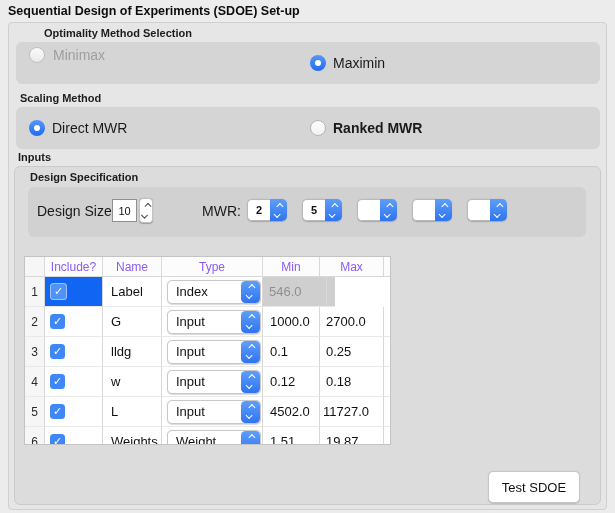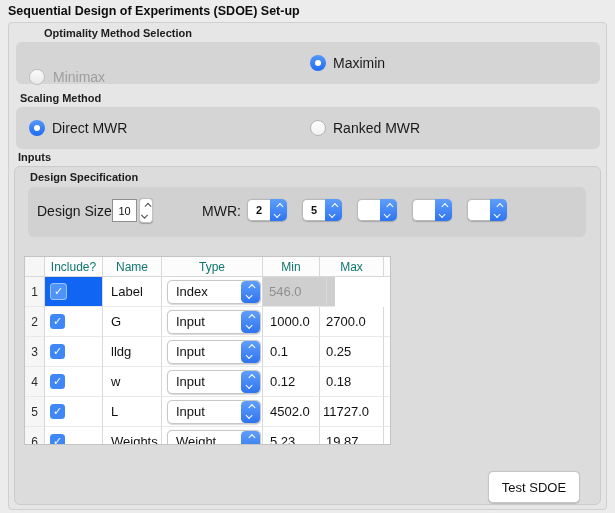--- a/index.html
+++ b/index.html
@@ -48,21 +48,21 @@
     font-size:11px;font-weight:bold;color:#111;display:flex;align-items:center;justify-content:center;box-sizing:border-box;}
   .mwr-step{width:17px;height:22px;background:linear-gradient(#5e9ef9,#2f74f0);border-radius:0 5px 5px 0;
     display:flex;flex-direction:column;align-items:center;justify-content:center;gap:3px;}
 
   
   .sdoe-table{left:24px;top:256px;width:367px;height:189px;background:#fff;border:1px solid #c3c3c3;overflow:hidden;}
   .t-row{display:flex;width:367px;}
   .t-head{height:20px;background:#fcfcfc;}
   .t-body{height:30px;background:#fff;}
   .cell{box-sizing:border-box;border-right:1px solid #d8d8d8;border-bottom:1px solid #e9e9e9;display:flex;align-items:center;overflow:hidden;}
-  .t-head .cell{border-bottom:1px solid #d8d8d8;justify-content:center;font-size:12px;color:#0f766e;}
+  .t-head .cell{border-bottom:1px solid #d8d8d8;justify-content:center;font-size:12px;color:#8b5cf6;}
   .c-num{width:20px;justify-content:center;font-size:12px;color:#2a2a2a;background:#f6f6f6;}
   .c-include{width:58px;padding-left:5px;}
   .c-name{width:59px;padding-left:8px;font-size:13px;color:#111;}
   .c-type{width:101px;padding-left:5px;}
   .c-min{width:57px;padding-left:7px;font-size:13px;color:#111;text-align:center;}
   .c-max{width:64px;padding-left:6px;font-size:13px;color:#111;}
   .c-gutter{width:8px;border-right:none;}
   .sel-blue{background:#1065f2 !important;}
   .dis-cell{background:#cfcfcf !important;color:#8f8f8f !important;}
 
@@ -81,36 +81,36 @@
 </style>
 </head>
 <body>
 
 <div class="abs page-title">Sequential Design of Experiments (SDOE) Set-up</div>
 
 <div class="abs outer-box"></div>
 
 <div class="abs group-label" style="left:20px;top:27px;margin-left:24px;">Optimality Method Selection</div>
 <div class="abs tonal" style="left:16px;top:42px;width:584px;height:42px;"></div>
-<div class="abs radio-option" style="left:29px;top:68px;gap:8px;">
+<div class="abs radio-option" style="left:29px;top:46px;gap:8px;">
   <span class="radio radio-disabled"></span>
   <span class="radio-label dim">Minimax</span>
 </div>
 <div class="abs radio-option" style="left:310px;top:54px;">
   <span class="radio radio-selected"></span>
   <span class="radio-label">Maximin</span>
 </div>
 
 <div class="abs group-label" style="left:20px;top:92px;">Scaling Method</div>
 <div class="abs tonal" style="left:16px;top:107px;width:584px;height:42px;"></div>
 <div class="abs radio-option" style="left:29px;top:119px;">
   <span class="radio radio-selected"></span>
   <span class="radio-label">Direct MWR</span>
 </div>
-<div class="abs radio-option" style="left:310px;top:119px;">
+<div class="abs radio-option" style="left:310px;top:119px;font-weight:bold;">
   <span class="radio radio-unselected"></span>
   <span class="radio-label">Ranked MWR</span>
 </div>
 
 <div class="abs group-label" style="left:18px;top:151px;">Inputs</div>
 <div class="abs inputs-box"></div>
 
 <div class="abs group-label" style="left:30px;top:171px;">Design Specification</div>
 <div class="abs design-box"></div>
 
@@ -289,19 +289,19 @@
     <div class="cell c-name">Weights</div>
     <div class="cell c-type">
       <span class="combo">
         <span class="combo-text">Weight</span>
         <span class="combo-step">
           <span class="chev chev-up chev-white"></span>
           <span class="chev chev-down chev-white"></span>
         </span>
       </span>
     </div>
-    <div class="cell c-min">5.23</div>
+    <div class="cell c-min">1.51</div>
     <div class="cell c-max">19.87</div>
     <div class="cell c-gutter"></div>
   </div>
 </div>
 
 <div class="abs test-btn">Test SDOE</div>
 
 </body></html>

